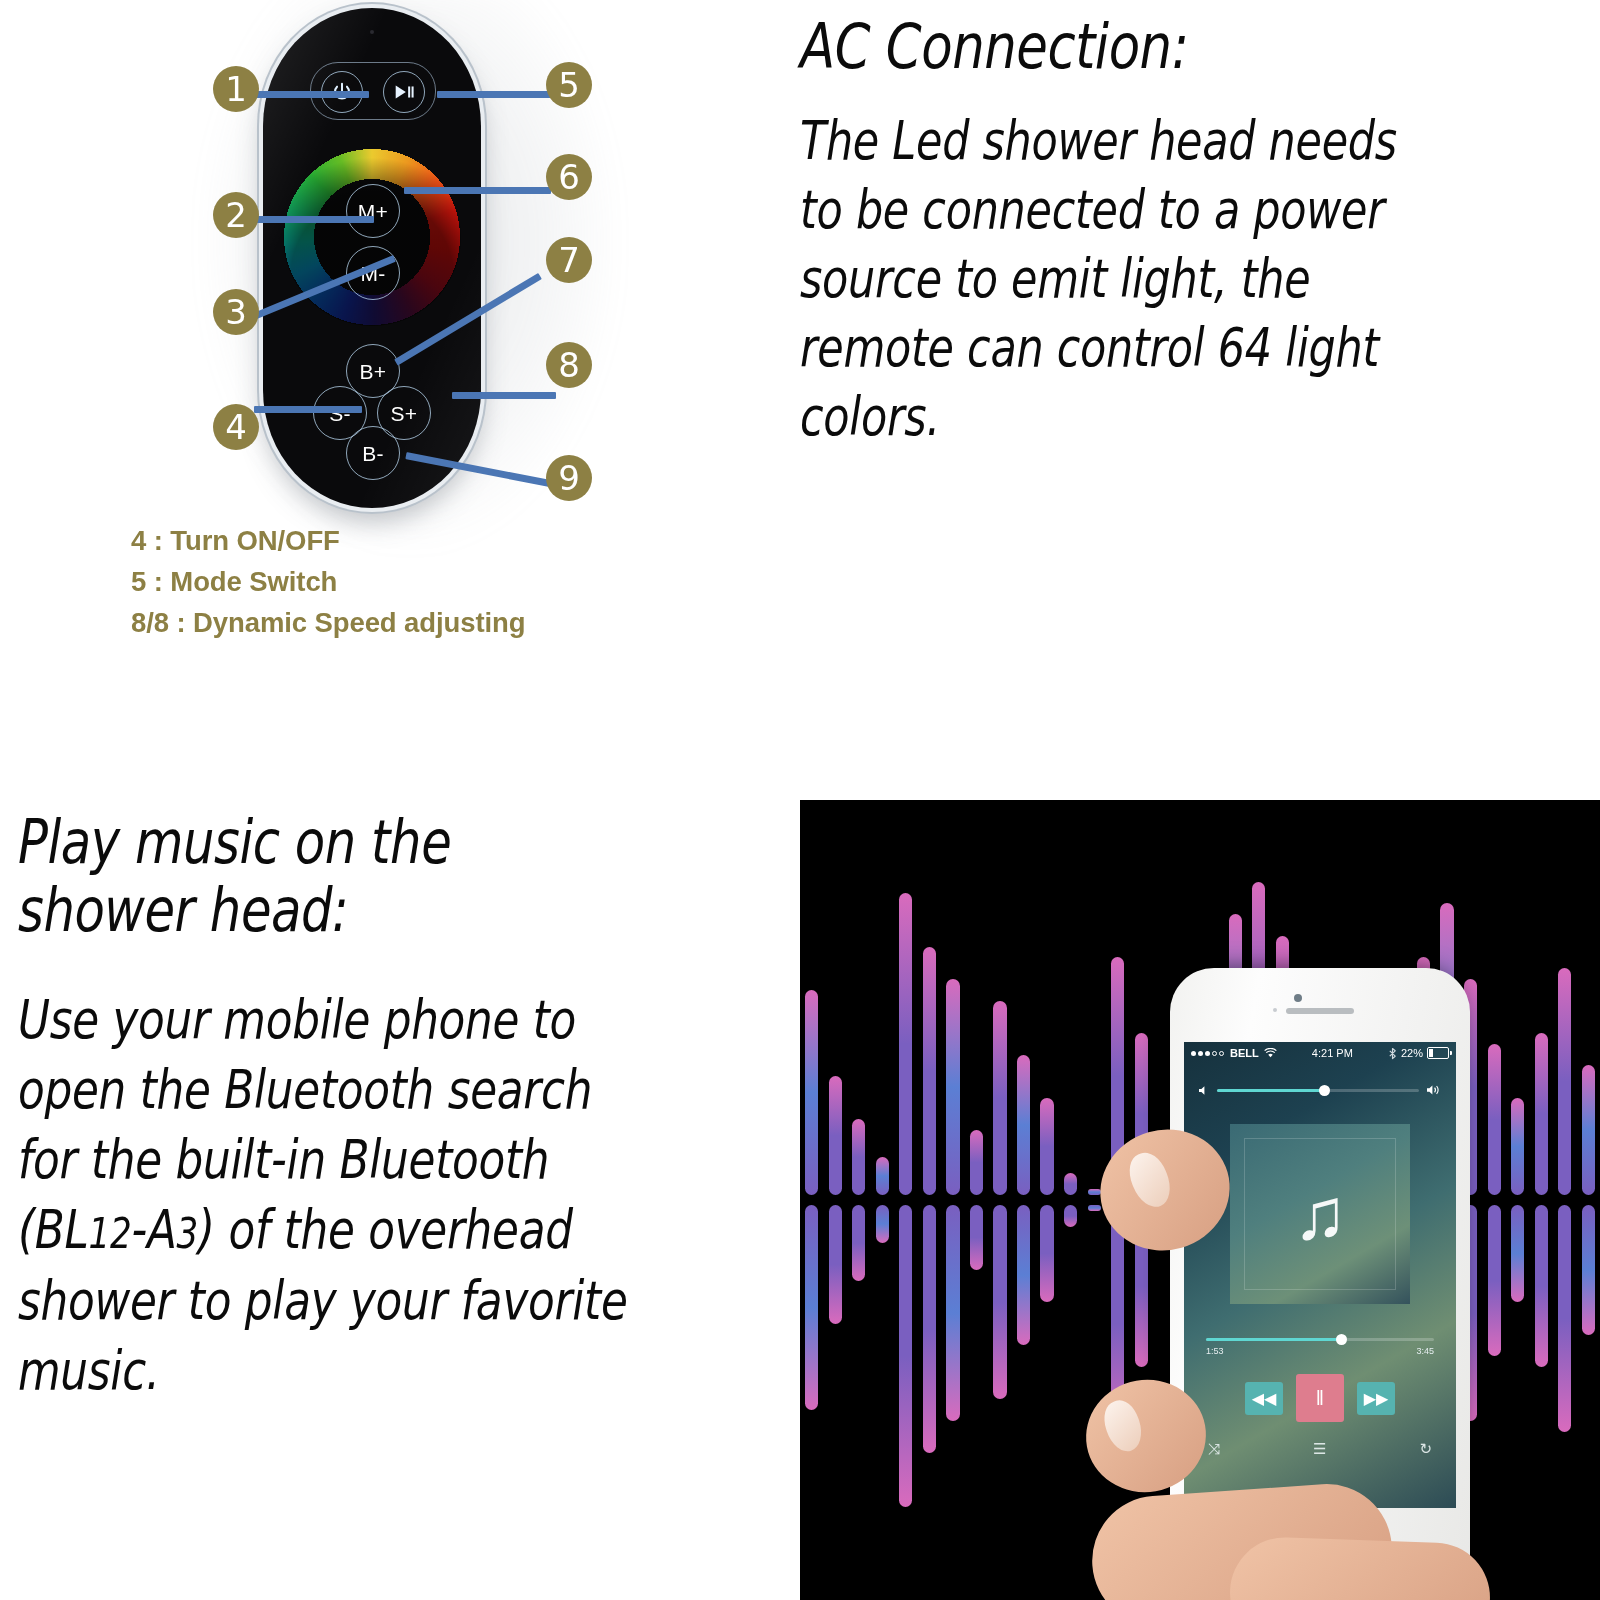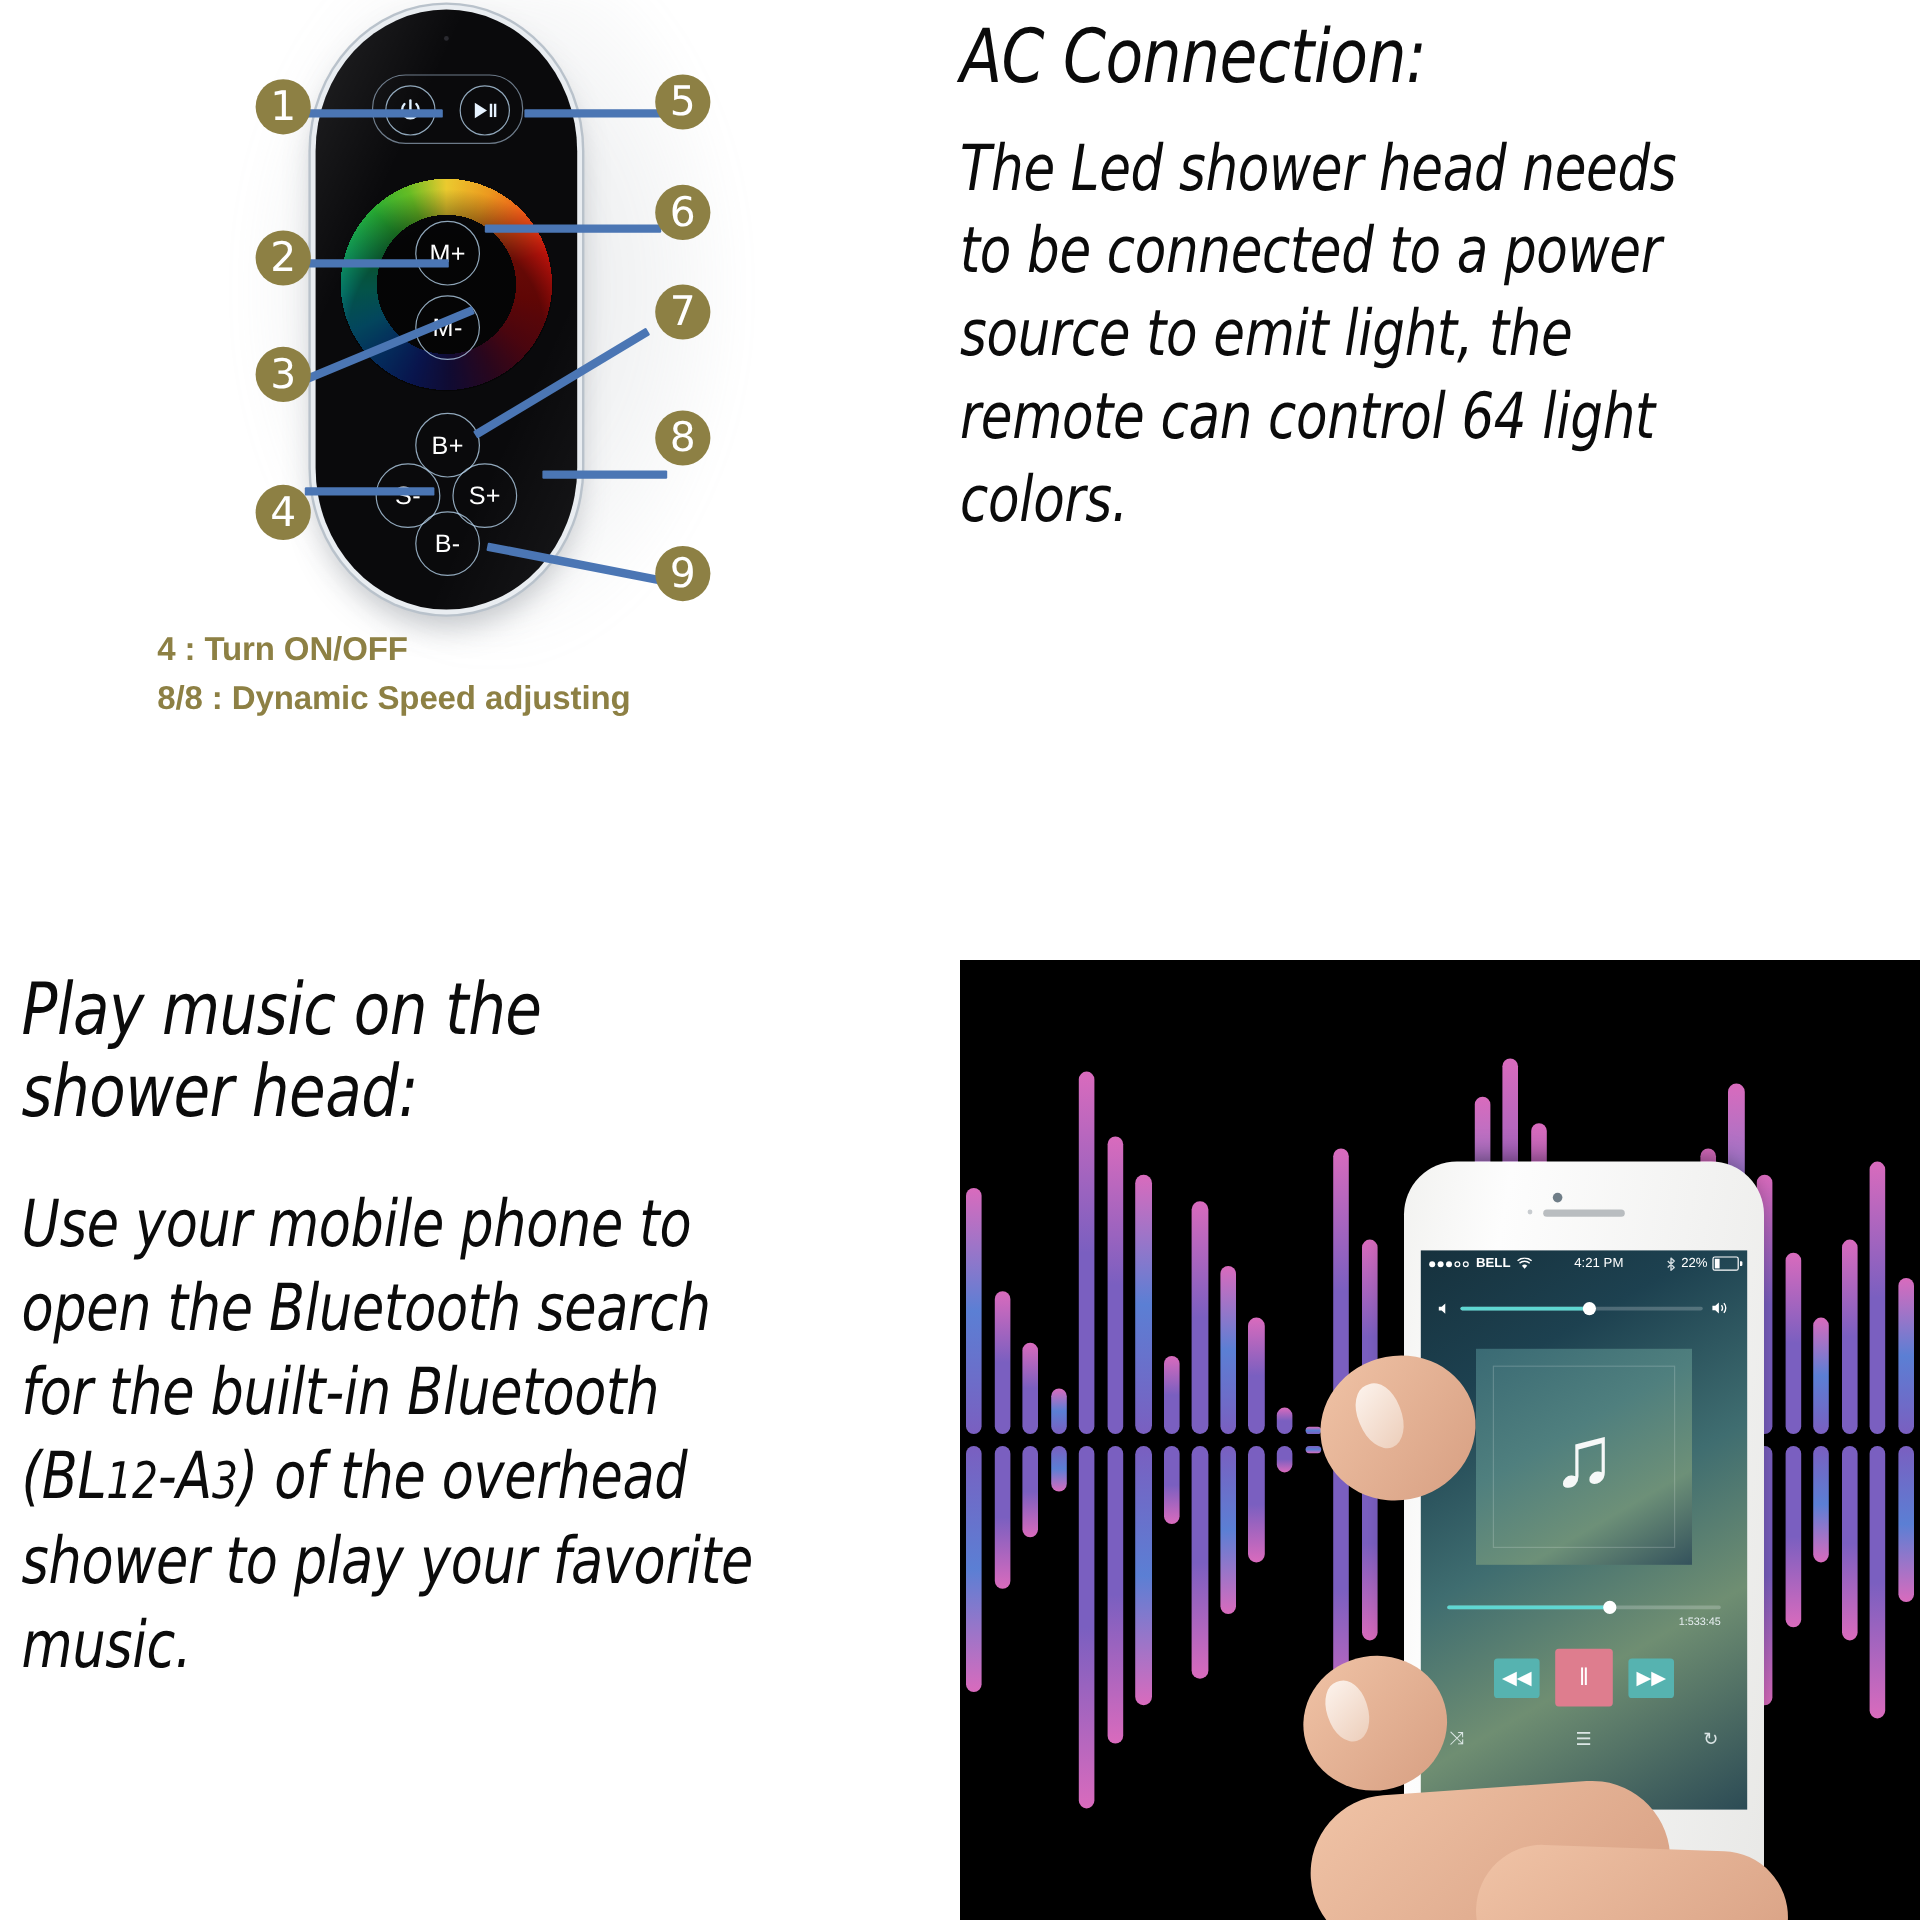--- a/index.html
+++ b/index.html
@@ -98,21 +98,21 @@
   .vol-row{position:absolute;left:14px;top:40px;width:244px;height:16px;display:flex;align-items:center;gap:7px;}
   .slider-track{position:relative;flex:1;height:3px;background:rgba(255,255,255,.22);border-radius:2px;}
   .slider-fill{position:absolute;left:0;top:0;height:3px;background:#5fd7d2;border-radius:2px;}
   .slider-knob{position:absolute;top:-4px;width:11px;height:11px;border-radius:50%;background:#fff;}
   .art{position:absolute;left:46px;top:82px;width:180px;height:180px;
      background:linear-gradient(150deg,#3a6a74 0%,#4f7f7e 40%,#6d9078 72%,#34525c 100%);
      display:flex;align-items:center;justify-content:center;}
   .art-inner{position:absolute;left:14px;top:14px;right:14px;bottom:14px;border:1px solid rgba(255,255,255,.18);}
   .note{color:#fff;font-size:72px;line-height:1;opacity:.95;}
   .prog-row{position:absolute;left:22px;top:296px;width:228px;}
-  .times{display:flex;justify-content:flex-end;color:#e6eef0;font-size:9px;margin-top:5px;
+  .times{display:flex;justify-content:space-between;color:#e6eef0;font-size:9px;margin-top:5px;
      font-family:"Liberation Sans",sans-serif;}
   .ctrl-row{position:absolute;left:0;top:332px;width:100%;display:flex;align-items:center;justify-content:center;gap:13px;}
   .ctl{display:flex;align-items:center;justify-content:center;color:#fff;border-radius:3px;}
   .ctl.prev,.ctl.next{width:38px;height:33px;background:#56b3b0;font-size:16px;}
   .ctl.pause{width:48px;height:48px;background:#de7d8e;font-size:20px;}
   .foot-row{position:absolute;left:24px;top:398px;width:224px;display:flex;justify-content:space-between;
      color:#eaf2f3;font-size:15px;opacity:.9;}
   .home-btn{position:absolute;left:50%;margin-left:-27px;bottom:22px;width:54px;height:54px;border-radius:50%;
      background:linear-gradient(160deg,#fff,#ececea);box-shadow:inset 0 0 0 1.6px #3c3c3c;}
   .earpiece{position:absolute;left:50%;margin-left:-34px;top:40px;width:68px;height:6px;border-radius:3px;background:#b9bdc0;}
@@ -186,20 +186,21 @@
   <div class="badge" style="left:213px;top:404px;">4</div>
   <div class="badge" style="left:546px;top:62px;">5</div>
   <div class="badge" style="left:546px;top:154px;">6</div>
   <div class="badge" style="left:546px;top:237px;">7</div>
   <div class="badge" style="left:546px;top:342px;">8</div>
   <div class="badge" style="left:546px;top:455px;">9</div>
 </div>
 
 <div id="legend">
   <div class="row">4 : Turn ON/OFF</div>
+  <div class="row">5 : Mode Switch</div>
   <div class="row">8/8 : Dynamic Speed adjusting</div>
 </div>
 
 <div id="ac-block">
   <div class="h-big">AC Connection:</div>
   <div style="height:26px"></div>
   <div class="p-big">The Led shower head needs</div>
   <div class="p-big">to be connected to a power</div>
   <div class="p-big">source to emit light, the</div>
   <div class="p-big">remote can control 64 light</div>

